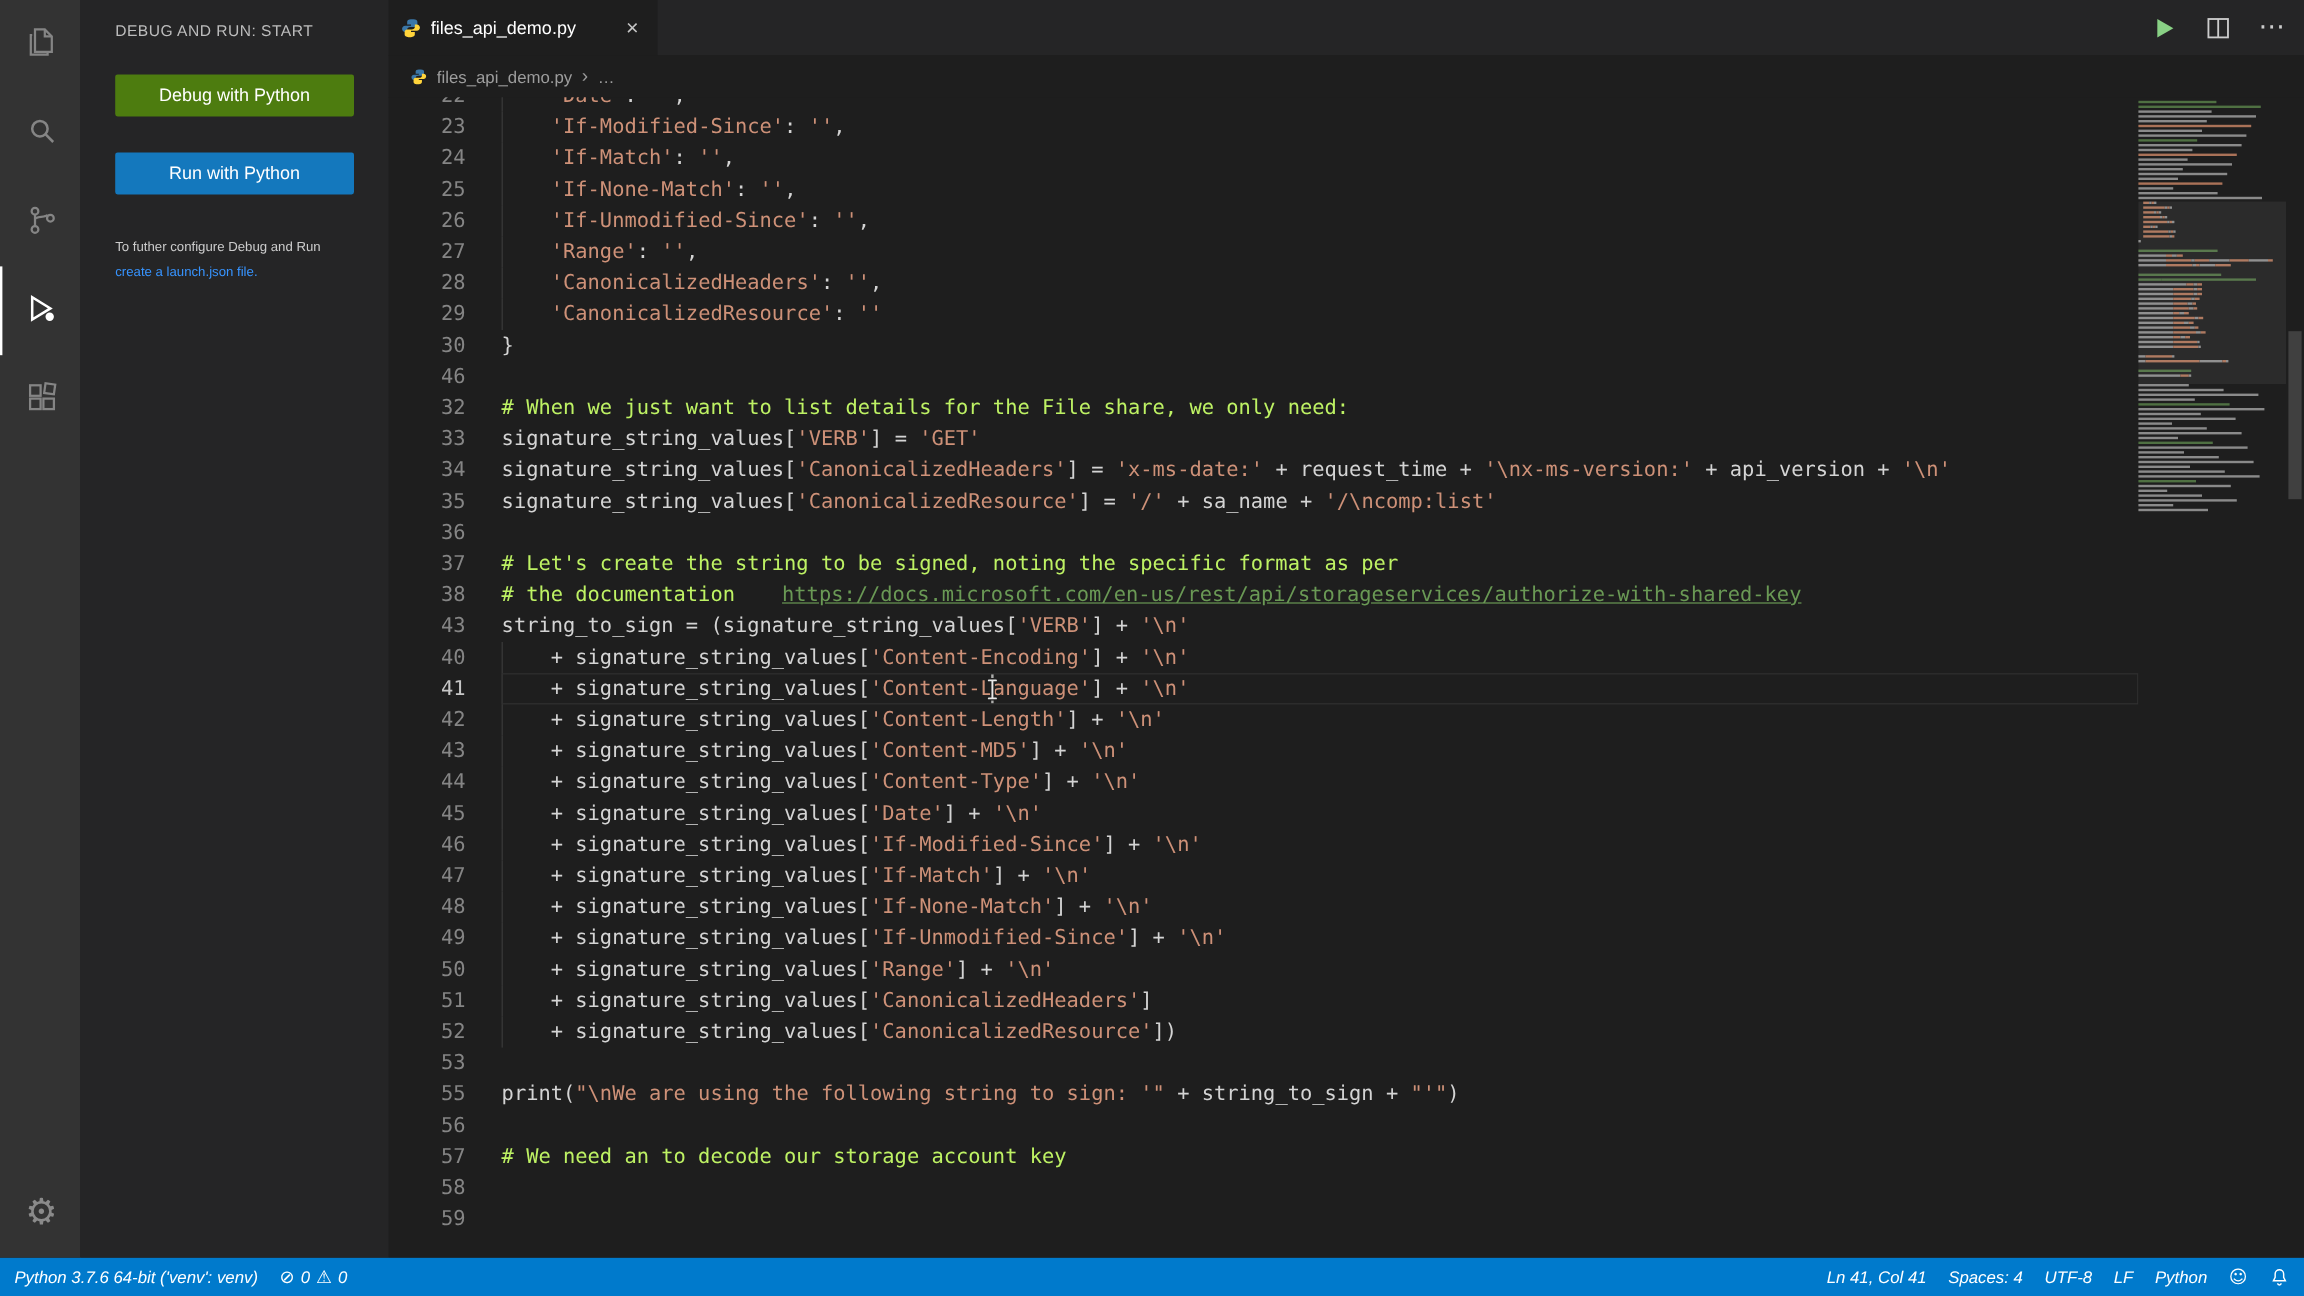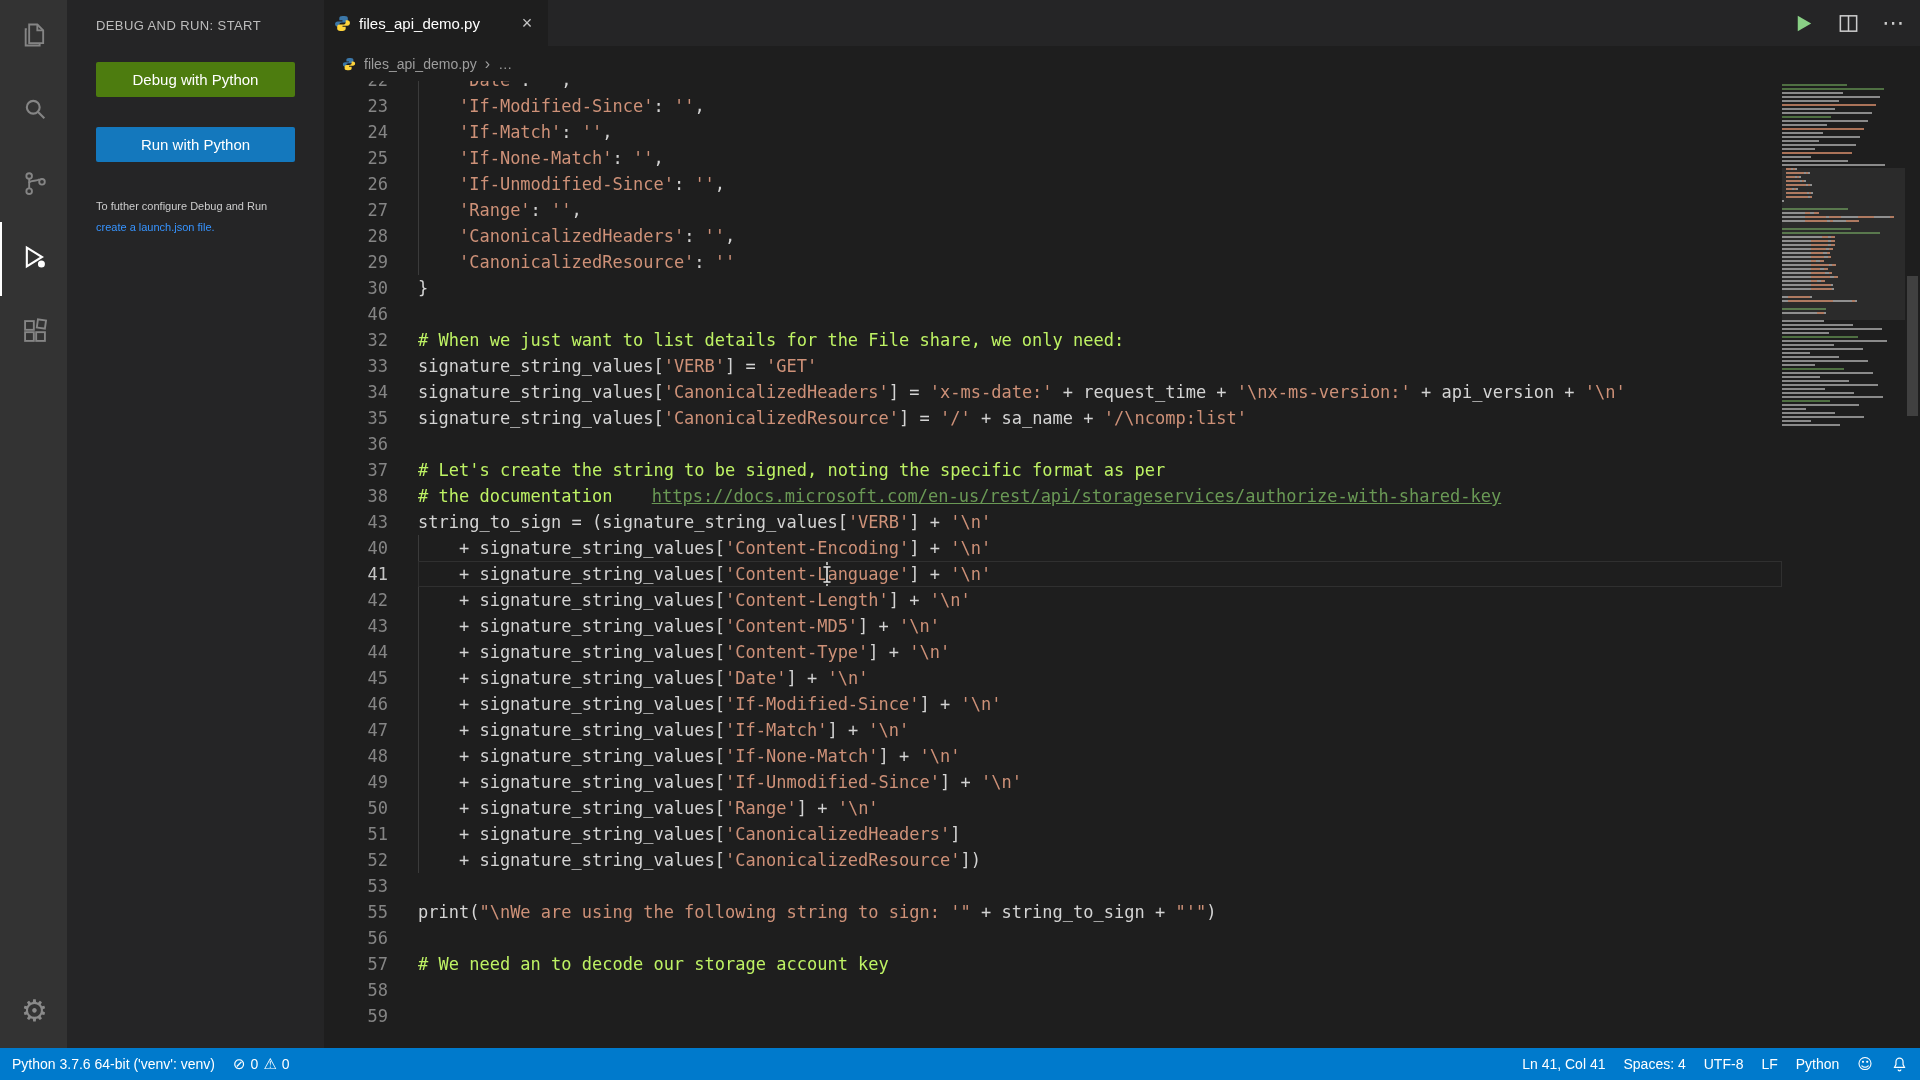--- a/index.html
+++ b/index.html
@@ -68,21 +68,21 @@
   .minimap{position:absolute;top:0;right:15px;width:123px;bottom:0;cursor:pointer;}
   .mm-content{padding-top:3px;}
   .mm-row{display:flex;height:2px;margin-bottom:2px;}
   .mm-row span{height:2px;display:block;flex-shrink:0;}
   .mm-slider{position:absolute;left:0;right:0;background:rgba(255,255,255,0.06);}
   .scrollbar{position:absolute;top:0;right:0;bottom:0;width:15px;}
   .scroll-thumb{position:absolute;left:2px;right:2px;background:rgba(121,121,121,0.38);cursor:pointer;}
 
   
   .status-bar{height:32px;background:#007acc;color:#ffffff;display:flex;align-items:center;
-              justify-content:space-between;font-size:14px;padding:0 12px;box-sizing:border-box;}
+              justify-content:space-between;font-size:14px;padding:0 12px;box-sizing:border-box;font-style:italic;}
   .sb-left,.sb-right{display:flex;align-items:center;gap:18px;}
   .sb-item{cursor:pointer;white-space:nowrap;}
   .sb-problems{display:flex;align-items:center;gap:5px;cursor:pointer;}
   .sb-glyph{font-family:"DejaVu Sans",sans-serif;font-size:15px;}
   .sb-right svg{width:17px;height:17px;display:block;}
   #status-right-items{display:flex;align-items:center;gap:18px;}
 </style>
 </head>
 <body>
 

